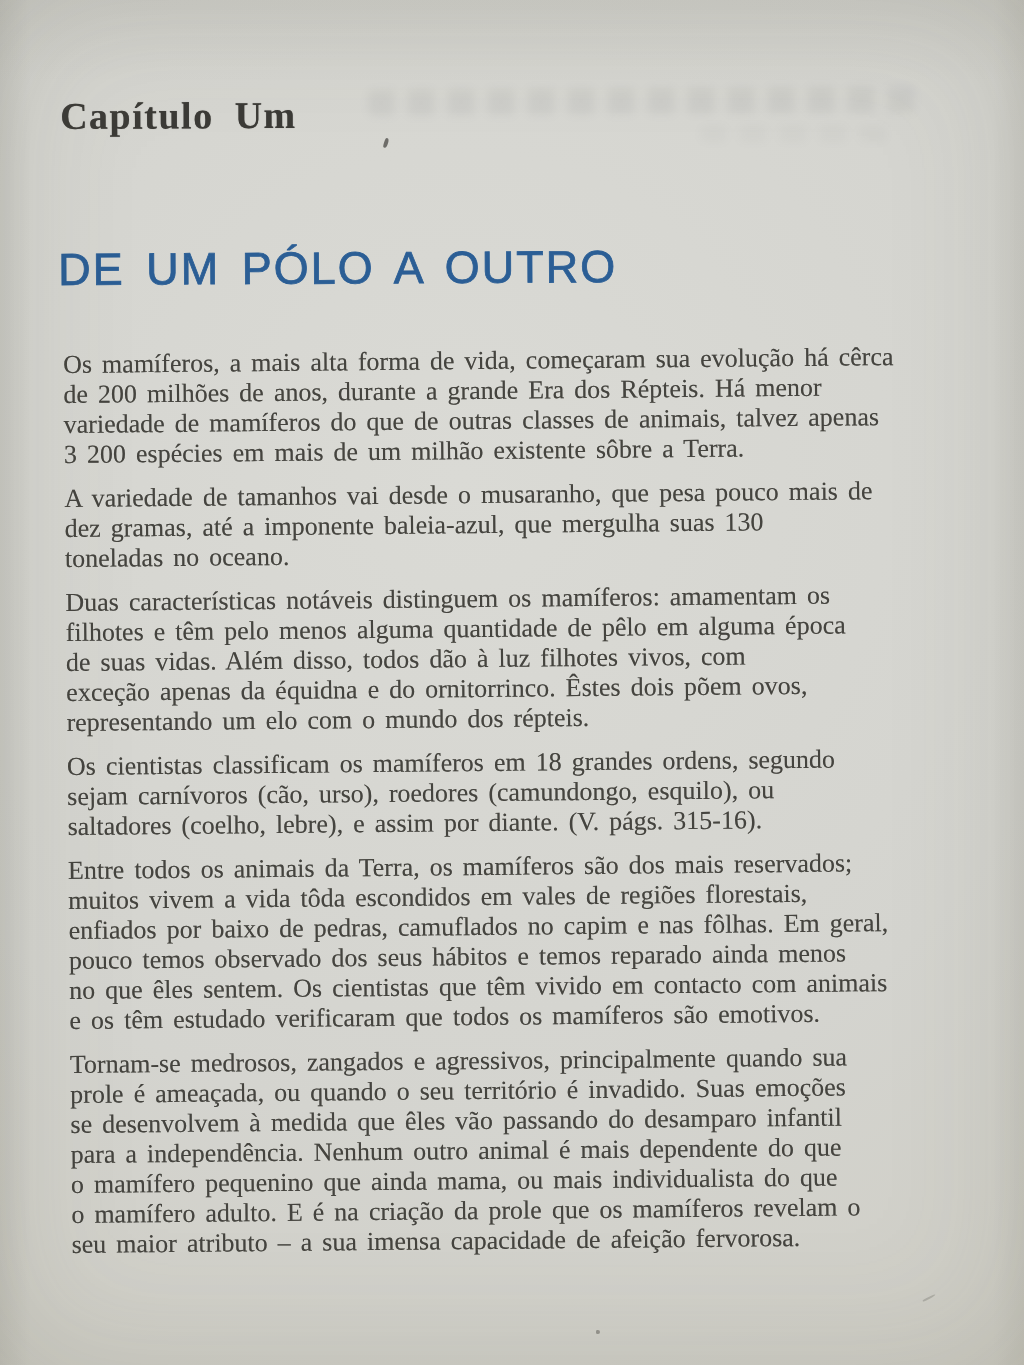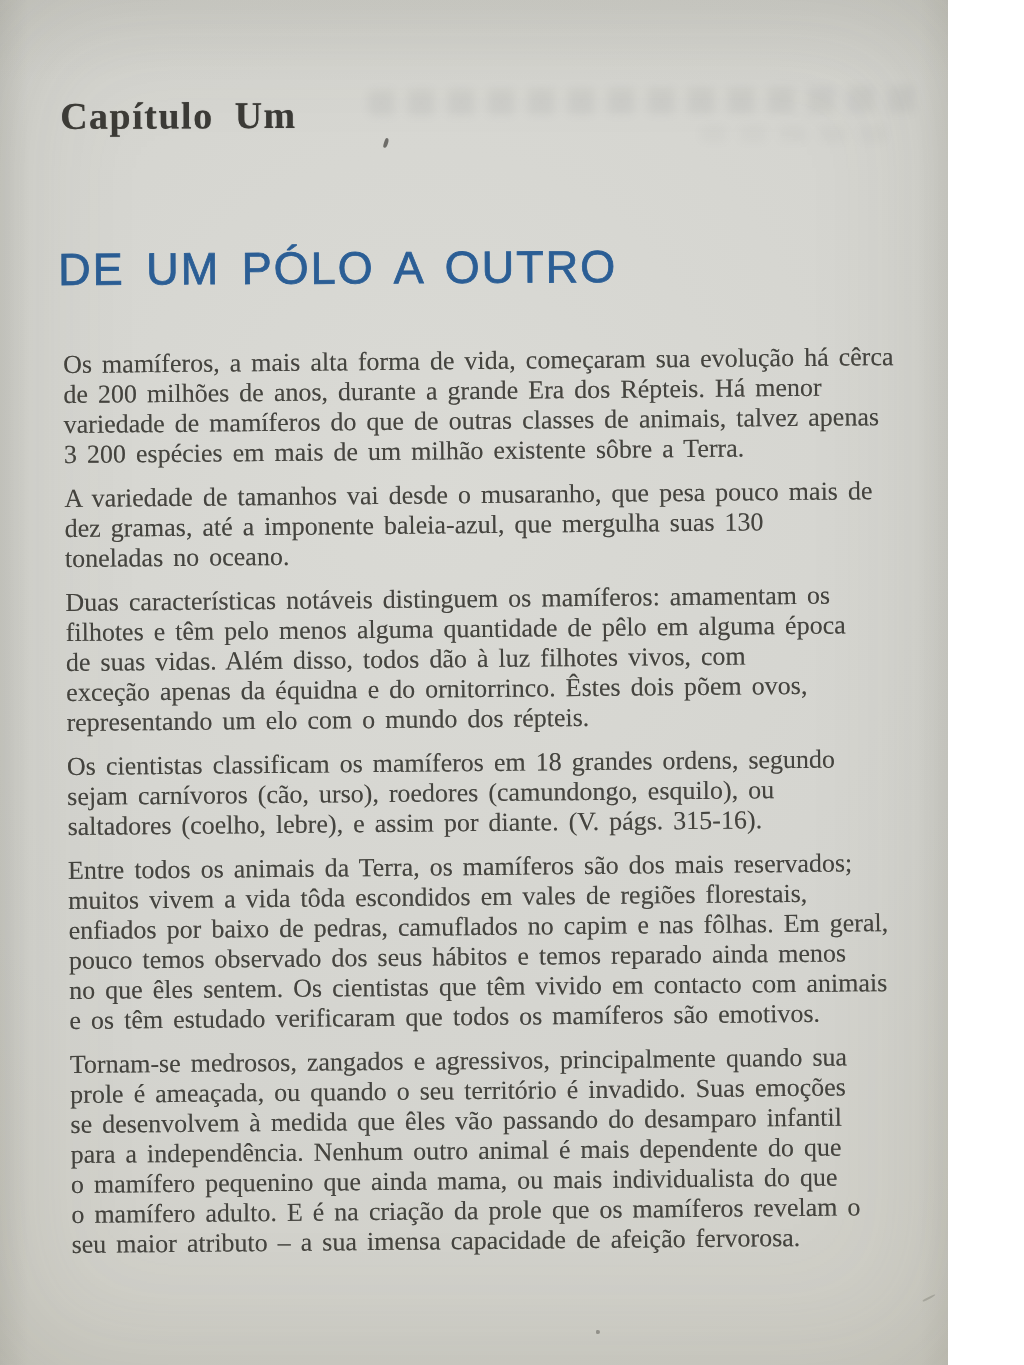--- a/index.html
+++ b/index.html
@@ -1,20 +1,20 @@
 <!DOCTYPE html>
 <html style="--accent_blue: #2b5e95; --ink: #45443f; --ink_dark: #3c3b37; --paper: #d4d4cf;"><head>
 <meta charset="utf-8">
 <style>
   html, body { margin: 0; padding: 0; }
   body { width: 1024px; height: 1365px; overflow: hidden; }
 
   .page {
     position: relative;
-    width: 948px;
+    width: 1024px;
     height: 1365px;
     background:
       linear-gradient(180deg, rgba(120,118,108,0.07) 0%, rgba(0,0,0,0) 6%),
       linear-gradient(90deg, rgba(100,98,88,0.10) 0%, rgba(0,0,0,0) 3%, rgba(0,0,0,0) 97%, rgba(110,106,92,0.08) 100%),
       radial-gradient(125% 95% at 45% 35%, #dadad5 0%, #d4d4cf 50%, #cfcec6 78%, #c8c5b8 100%);
     overflow: hidden;
   }
 
   .vignette {
     position: absolute; inset: 0;

